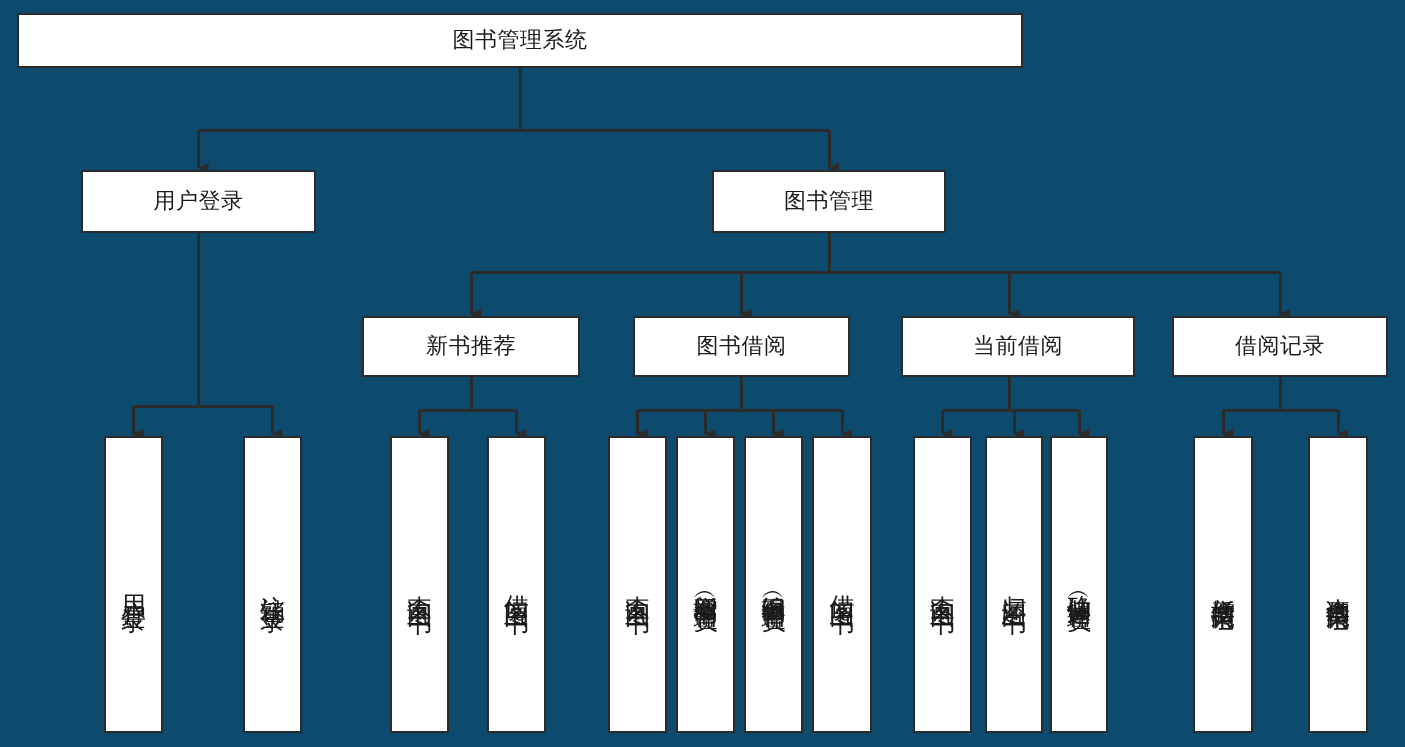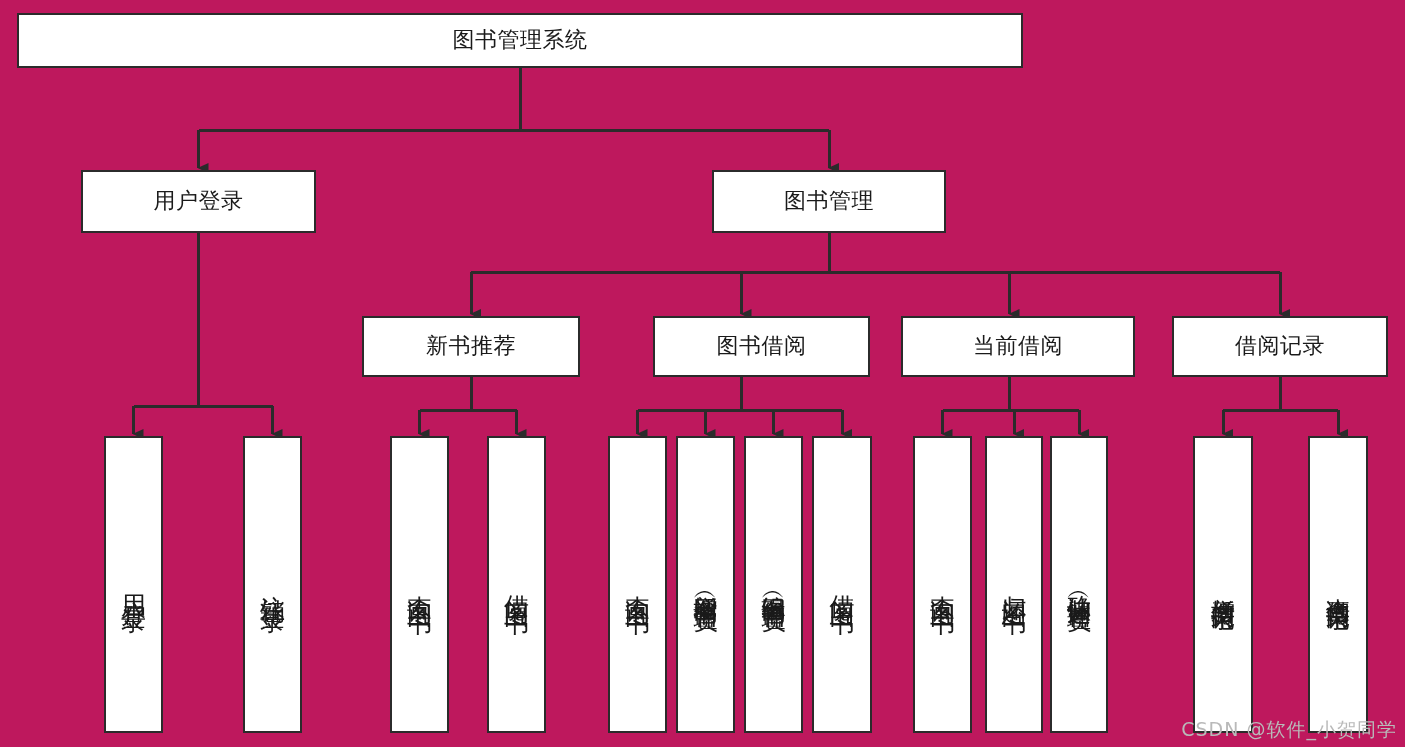--- a/index.html
+++ b/index.html
@@ -10,21 +10,21 @@
   body {
     width: 1405px;
     height: 747px;
     font-family: "DejaVu Sans", "Liberation Sans", sans-serif;
     overflow: hidden;
   }
   #diagram-root {
     position: relative;
     width: 1405px;
     height: 747px;
-    background: #be185d;
+    background: #0c4a6e;
   }
   svg.layer {
     position: absolute;
     left: 0;
     top: 0;
     width: 1405px;
     height: 747px;
   }
   .node {
     position: absolute;
@@ -126,21 +126,21 @@
       </div>
       <div class="node horizontal" style="left: 81px; top: 170px; width: 235px; height: 63px;">
         <span class="label">用户登录</span>
       </div>
       <div class="node horizontal" style="left: 712px; top: 170px; width: 234px; height: 63px;">
         <span class="label">图书管理</span>
       </div>
       <div class="node horizontal" style="left: 362px; top: 316px; width: 218px; height: 61px; align-items: center;">
         <span class="label">新书推荐</span>
       </div>
-      <div class="node horizontal" style="left: 633px; top: 316px; width: 217px; height: 61px; margin-left: 20px;">
+      <div class="node horizontal" style="left: 633px; top: 316px; width: 217px; height: 61px;">
         <span class="label">图书借阅</span>
       </div>
       <div class="node horizontal" style="left: 901px; top: 316px; width: 234px; height: 61px;">
         <span class="label">当前借阅</span>
       </div>
       <div class="node horizontal" style="left: 1172px; top: 316px; width: 216px; height: 61px;">
         <span class="label">借阅记录</span>
       </div>
       <div class="node vertical" style="left: 104px; top: 436px; width: 59px; height: 297px;">
         <span class="label">用户登录</span>
@@ -176,14 +176,13 @@
         <span class="label">确认归还（管理员）</span>
       </div>
       <div class="node vertical tight" style="left: 1193px; top: 436px; width: 60px; height: 297px;">
         <span class="label">新增借阅记录</span>
       </div>
       <div class="node vertical tight" style="left: 1308px; top: 436px; width: 60px; height: 297px;">
         <span class="label">查询借阅记录</span>
       </div>
     </div>
 
-  <div class="watermark">CSDN @软件_小贺同学</div>
 </div>
 
 </body></html>

